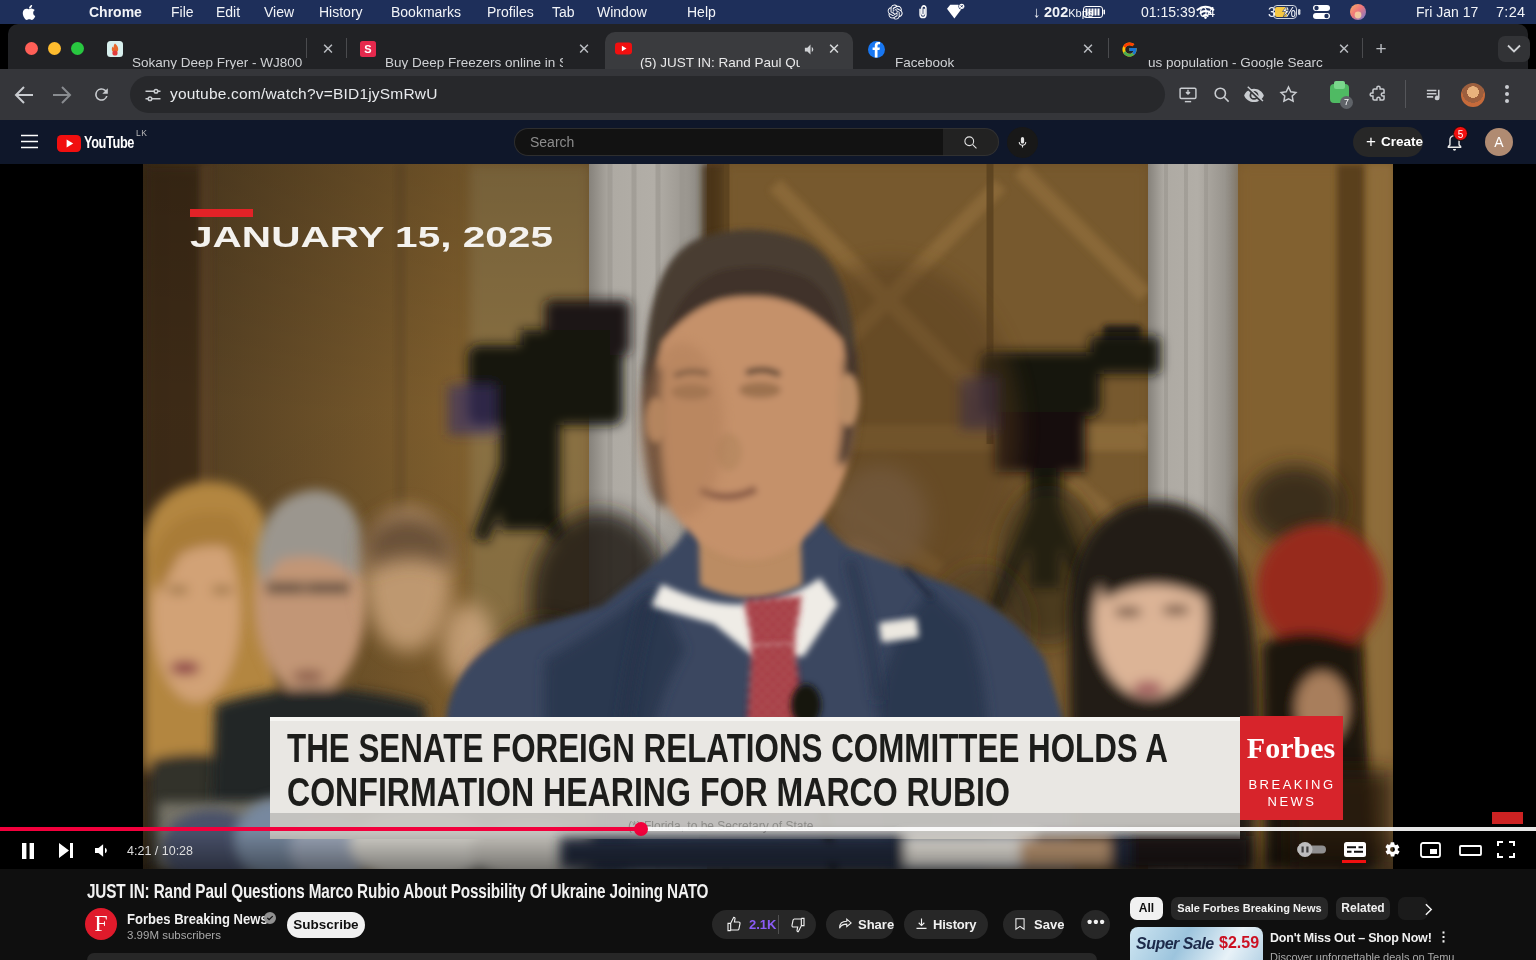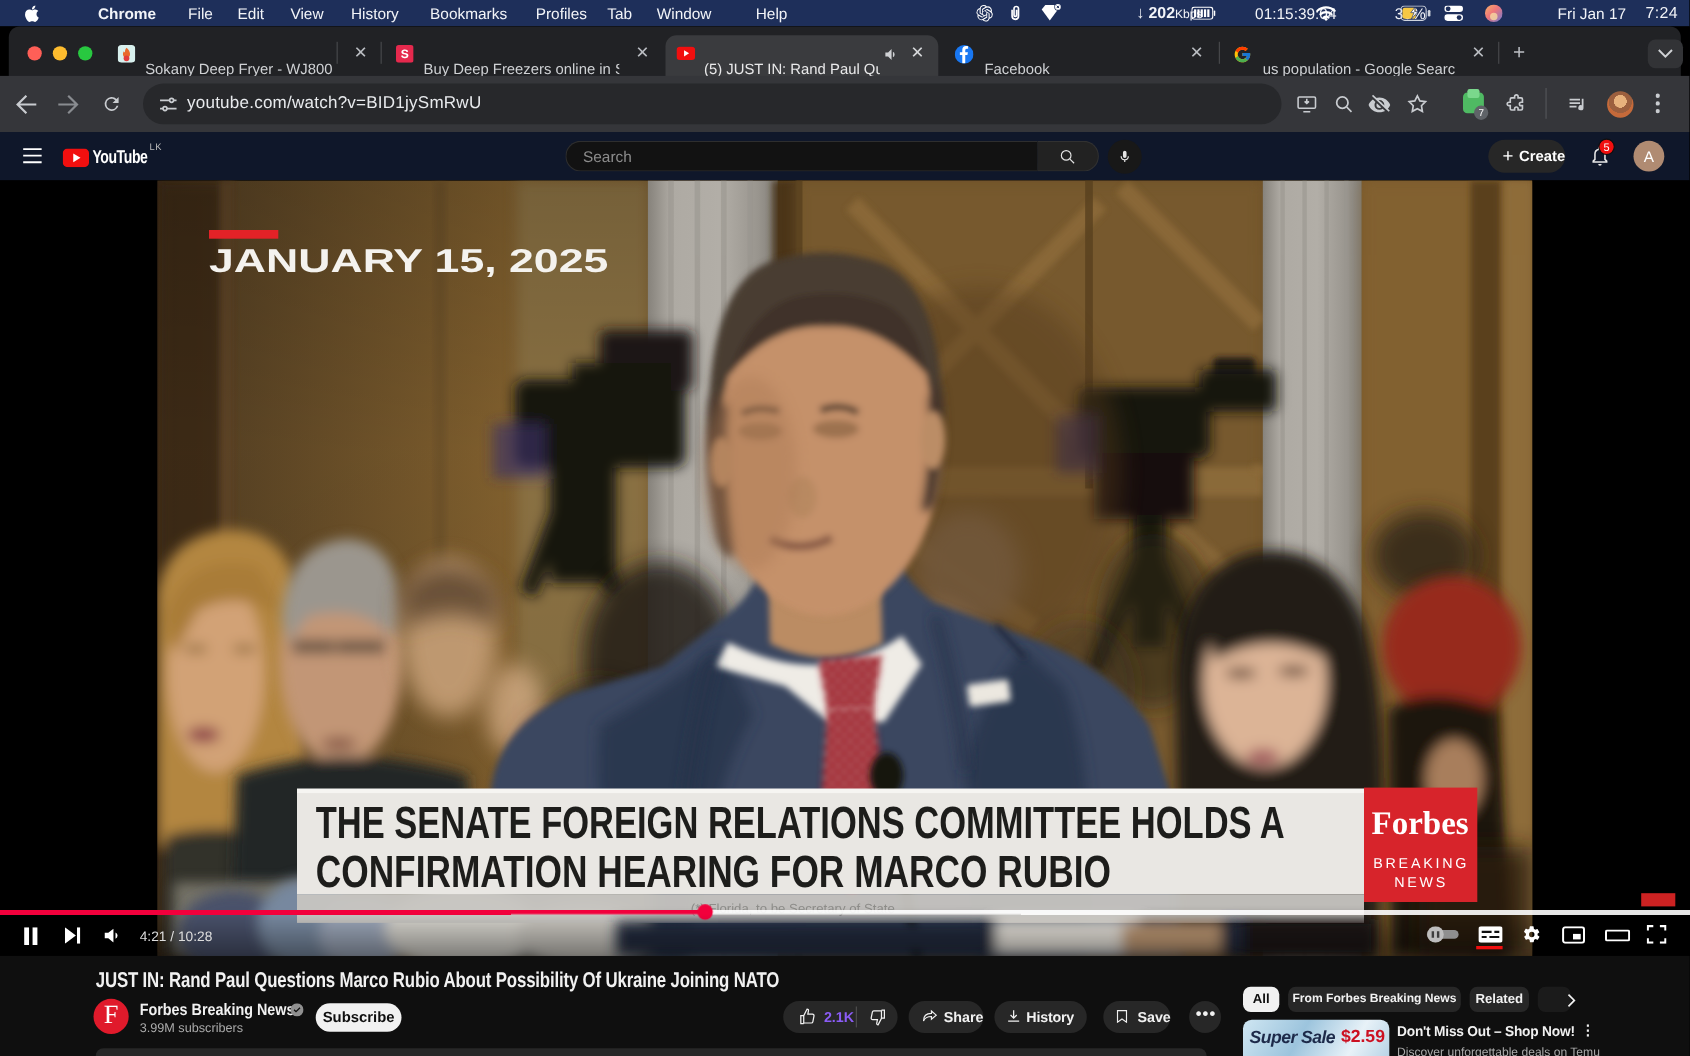--- a/index.html
+++ b/index.html
@@ -572,21 +572,21 @@
   <span class="abs" style="left:933px;top:48px;color:#f1f1f1;font-size:13px;font-weight:bold;letter-spacing:-0.2px;">History</span>
   <div class="pill" style="left:1003px;top:41px;width:61px;"></div>
   <svg class="abs" style="left:1013px;top:47px" width="14" height="16" viewBox="0 0 24 24">
       <path fill="none" stroke="#f1f1f1" stroke-width="1.8" d="M5 3h14v18l-7-5-7 5z"></path>
     </svg>
   <span class="abs" style="left:1034px;top:48px;color:#f1f1f1;font-size:13px;font-weight:bold;">Save</span>
   <div class="pill" style="left:1081px;top:41px;width:29px;"></div>
   <span class="abs" style="left:1087px;top:44px;color:#f1f1f1;font-size:15px;font-weight:bold;letter-spacing:1px;">•••</span>
 
   <div class="chip" style="left:1130px;top:28px;width:33px;background:#f1f1f1;color:#0f0f0f;">All</div>
-  <div class="chip" style="left:1171px;top:28px;width:157px;font-size:11px;">From Forbes Breaking News</div>
+  <div class="chip" style="left:1171px;top:28px;width:157px;font-size:11px;">Sale Forbes Breaking News</div>
   <div class="chip" style="left:1336px;top:28px;width:54px;">Related</div>
   <div class="chip" style="left:1398px;top:28px;width:30px;opacity:0.5;"></div>
   <svg class="abs" style="left:1425px;top:34px" width="8" height="13" viewBox="0 0 9 14">
       <path fill="none" stroke="#f1f1f1" stroke-width="1.7" d="M1 1l6 6-6 6"></path>
     </svg>
 
   <div class="abs" style="left:1130px;top:58px;width:133px;height:33px;border-radius:8px 8px 0 0;background:linear-gradient(120deg,#cfe6f2 0%,#9cc4dd 40%,#e8f2f8 75%,#b8d4e6 100%);overflow:hidden;">
     <span class="abs" style="left:6px;top:8px;color:#1d2a4a;font-size:16px;font-weight:bold;font-style:italic;letter-spacing:-0.5px;">Super Sale</span>
     <span class="abs" style="left:89px;top:7px;color:#cc1122;font-size:16px;font-weight:bold;">$2.59</span>
   </div>

